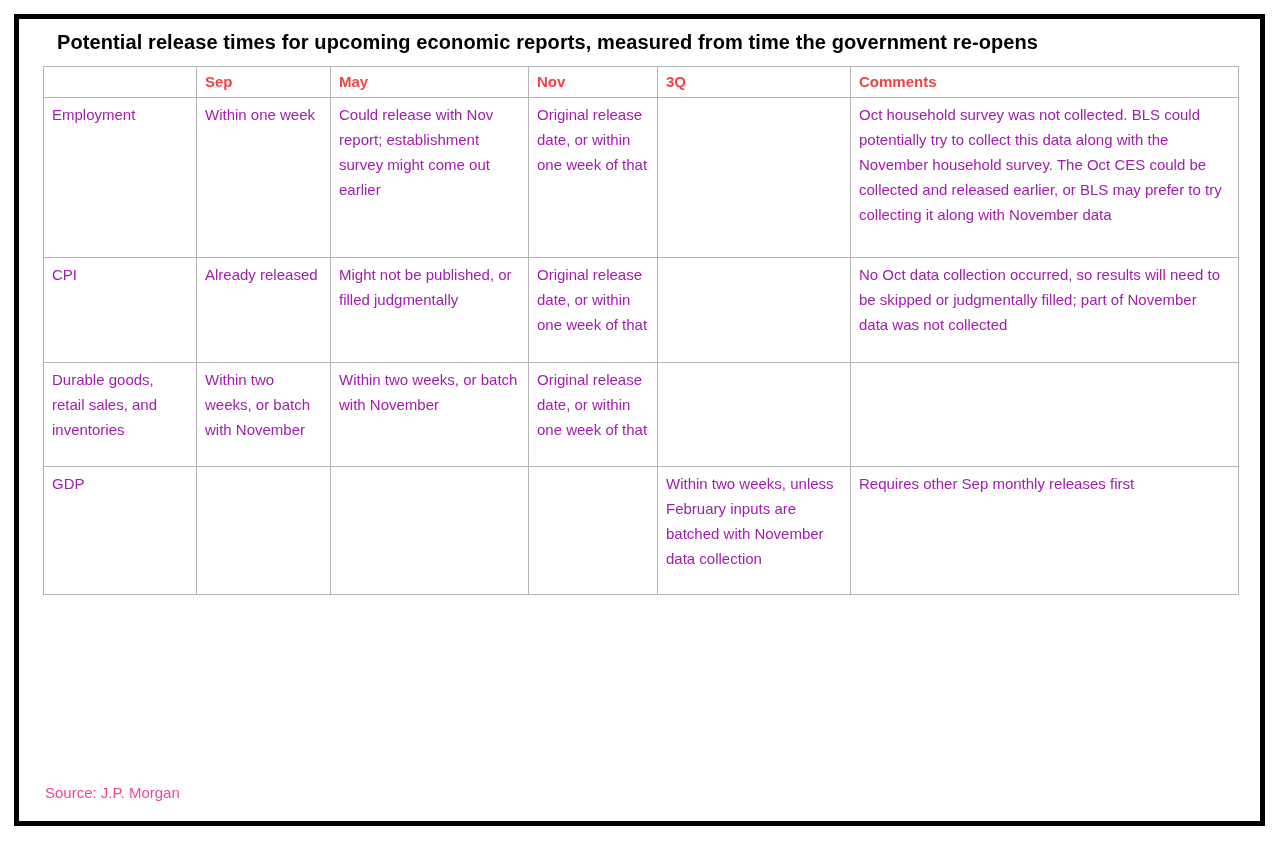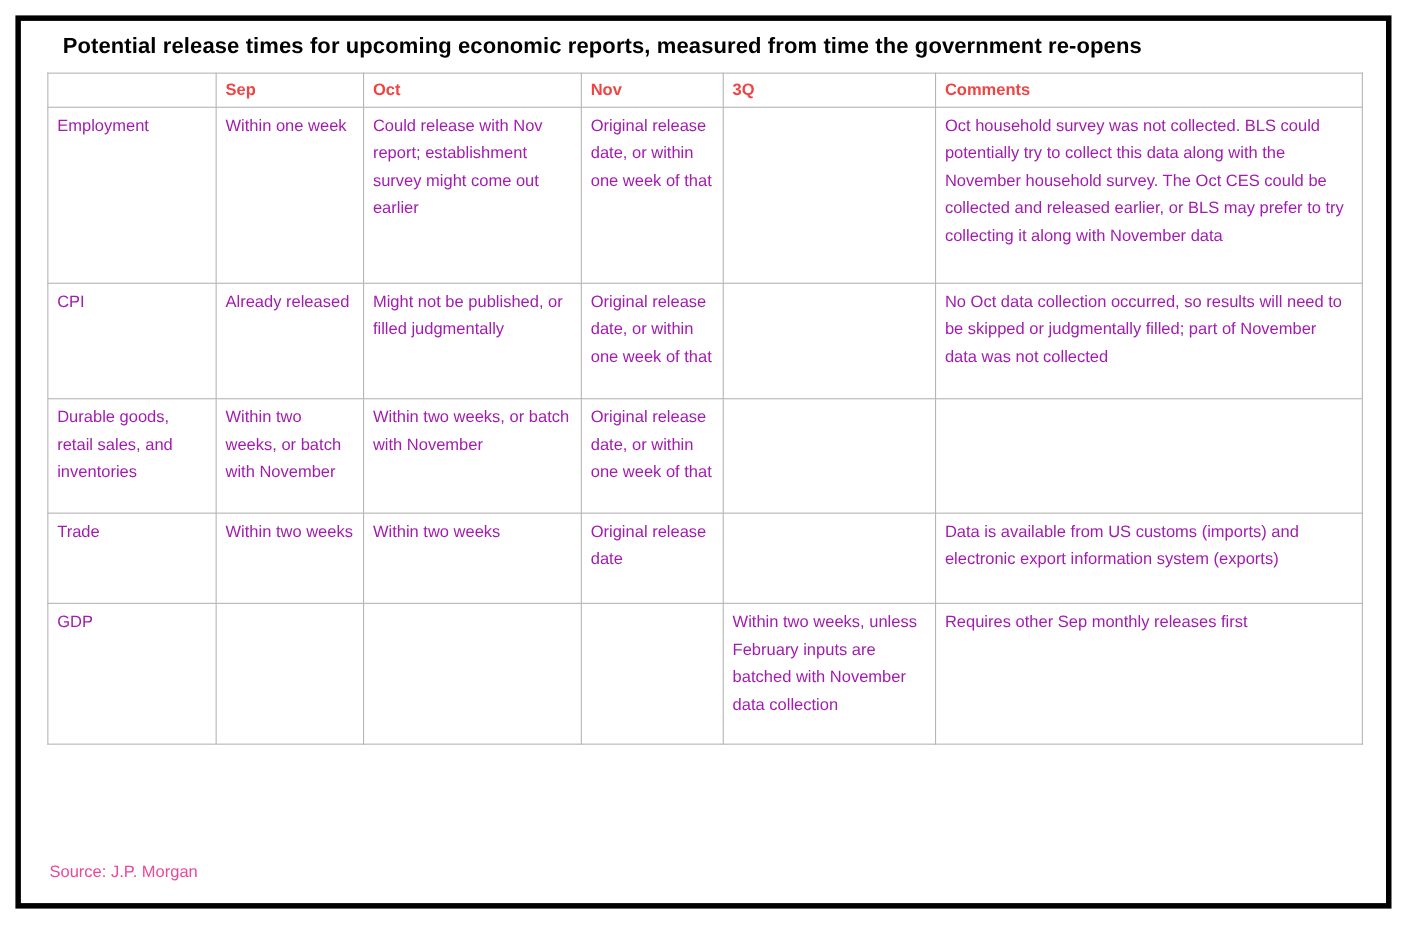--- a/index.html
+++ b/index.html
@@ -83,21 +83,21 @@
     <col style="width:134px">
     <col style="width:198px">
     <col style="width:129px">
     <col style="width:193px">
     <col style="width:388px">
   </colgroup>
   <thead>
     <tr class="hdr">
       <th></th>
       <th>Sep</th>
-      <th>Oct</th>
+      <th>May</th>
       <th>Nov</th>
       <th>3Q</th>
       <th>Comments</th>
     </tr>
   </thead>
   <tbody>
     <tr class="r0">
       <td>Employment</td>
       <td>Within one week</td>
       <td>Could release with Nov report; establishment survey might come out earlier</td>
@@ -114,28 +114,20 @@
       <td>No Oct data collection occurred, so results will need to be skipped or judgmentally filled; part of November data was not collected</td>
     </tr>
     <tr class="r2">
       <td>Durable goods, retail sales, and inventories</td>
       <td>Within two weeks, or batch with November</td>
       <td>Within two weeks, or batch with November</td>
       <td>Original release date, or within one week of that</td>
       <td></td>
       <td></td>
     </tr>
-    <tr class="r3">
-      <td>Trade</td>
-      <td>Within two weeks</td>
-      <td>Within two weeks</td>
-      <td>Original release date</td>
-      <td></td>
-      <td>Data is available from US customs (imports) and electronic export information system (exports)</td>
-    </tr>
     <tr class="r4">
       <td>GDP</td>
       <td></td>
       <td></td>
       <td></td>
       <td>Within two weeks, unless February inputs are batched with November data collection</td>
       <td>Requires other Sep monthly releases first</td>
     </tr>
   </tbody>
 </table>

